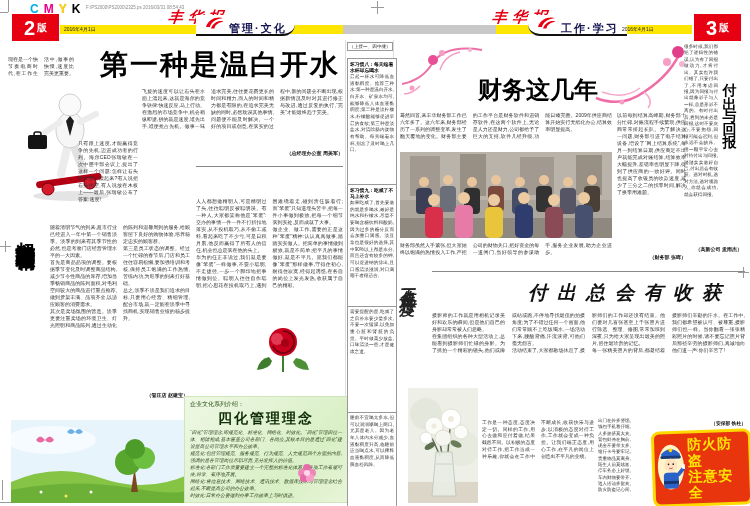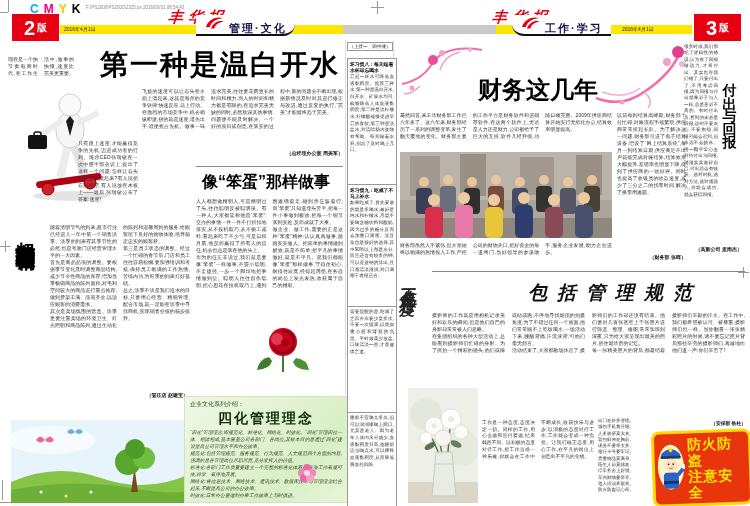--- a/index.html
+++ b/index.html
@@ -104,21 +104,21 @@
     <span>
       <svg width="20" height="15" viewBox="0 0 40 30">
         <path d="M4 24 C8 8 26 2 38 6 C26 8 14 13 12 24 Z" fill="#e60012"></path>
         <path d="M14 27 C18 15 30 10 39 13 C30 15 22 19 21 27 Z" fill="#e60012"></path>
       </svg>
     </span>
     <span class="sectionlbl">管理·文化</span>
   </div>
 
   <div class="masthead" style="left:492px;top:8px;">丰华报</div>
-  <div class="tab lcurve" style="left:512px;top:15px;">
+  <div class="tab lcurve" style="left:528px;top:15px;">
     <span>
       <svg width="20" height="15" viewBox="0 0 40 30">
         <path d="M4 24 C8 8 26 2 38 6 C26 8 14 13 12 24 Z" fill="#e60012"></path>
         <path d="M14 27 C18 15 30 10 39 13 C30 15 22 19 21 27 Z" fill="#e60012"></path>
       </svg>
     </span>
     <span class="sectionlbl">工作·学习</span>
   </div>
   <div class="hdate" style="left:622px;top:26px;">2016年4月1日</div>
   <div class="edbox" style="left:694px;top:14px;">
@@ -145,21 +145,20 @@
       <path d="M54 24 l4 5 -4 15 -4 -15 Z" fill="#1c1c1c"></path>
       <rect x="12" y="43" width="19" height="14" rx="2" fill="#141414"></rect>
       <rect x="18" y="40" width="7" height="4" rx="2" fill="none" stroke="#141414" stroke-width="1.5"></rect>
     </svg>
   </div>
   <div class="abs body-text" style="left:78px;top:140px;width:60px;height:80px;">只有跟上速度,才能赢得竞争的先机,迈进成功者的行列。海尔CEO张瑞敏在一次中层干部会议上,提出了这样一个问题:怎样让石头在水面上漂起来?有人说把石头掏空,有人说放在木板上——最后,张瑞敏公布了答案:速度!</div>
   <div class="abs body-text cols3" style="left:142px;top:88px;width:201px;height:60px;">飞旋的速度可以让石头在水面上漂起来,这就是海尔的竞争铁律:快速反应,马上行动。在激烈的市场竞争中,机会稍纵即逝,拼的就是速度,谁先出手,谁便抢占先机。做事一味追求完美,往往要花费更长的时间和精力,而人的时间和精力都是有限的,在追求完美无缺的同时,必然耽误其他事情,问题便不能及时解决。一个好的项目或创意,在落实的过程中,新的问题会不断出现,根据新情况及时对其进行修正与改进,通过反复的执行,“完美”才能最终趋于完美。</div>
   <div class="abs byline" style="left:200px;top:150px;width:143px;">（总经理办公室 周美军）</div>
   <div class="rule" style="left:196px;top:166px;width:147px;"></div>
 
-  <div class="abs h-fool" style="left:202px;top:172px;">像“笨蛋”那样做事</div>
   <div class="abs body-text cols2" style="left:196px;top:198px;width:147px;height:194px;">人人都想做精明人,可是精明过了头,往往聪明反被聪明误。有一种人,大家都笑称他是“笨蛋”:交办的事情一件一件不打折扣地落实,从不投机取巧,从不偷工减料,看起来吃了不少亏,可是日积月累,他反而赢得了所有人的信任,机会也总是落在他的头上。
 华为的任正非说过,我们就是要像“笨蛋”一样做事,不耍小聪明,不走捷径,一步一个脚印地把事情做到位。聪明人往往自作聪明,把心思花在投机取巧上,遇到困难绕着走,碰到责任躲着行;而“笨蛋”只知道埋头苦干,把每一件小事做到极致,把每一个细节落到实处,反而成就了大事。
 做企业、做工作,需要的正是这种“笨蛋”精神:认认真真做事,踏踏实实做人。把简单的事情做到极致,就是不简单;把平凡的事情做好,就是不平凡。愿我们都能像“笨蛋”那样做事,守得住初心,耐得住寂寞,经得起诱惑,在各自的岗位上发光发热,收获属于自己的精彩。</div>
   <div class="abs" style="left:256px;top:322px;">
     <svg width="54" height="52" viewBox="0 0 54 52">
       <path d="M13 35 q-10 2 -12 13 q13 -1 15 -9 Z" fill="#3f7d2c"></path>
       <path d="M40 36 q11 1 13 12 q-13 0 -16 -8 Z" fill="#4c8f35"></path>
       <path d="M27 33 L27 50" stroke="#3f7d2c" stroke-width="2"></path>
       <circle cx="27" cy="20" r="14" fill="#c8001e"></circle>
       <circle cx="21" cy="17" r="6" fill="#e23a52"></circle>
@@ -322,21 +321,21 @@
       <circle cx="53" cy="44" r="7" fill="#fbfbf7" stroke="#e0e0d6"></circle>
       <circle cx="18" cy="50" r="6" fill="#ffffff" stroke="#e0e0d6"></circle>
       <circle cx="43" cy="31" r="3" fill="#eeeadc"></circle>
         <circle cx="26" cy="38" r="2.5" fill="#eeeadc"></circle>
       <path d="M28 64 L44 64 L48 108 L24 108 Z" fill="#e9ede5" stroke="#c2c8bc" opacity="0.92"></path>
       <line x1="27" y1="76" x2="45" y2="76" stroke="#cdd4c8" stroke-width="1"></line>
     </svg>
   </div>
   <div class="abs body-text cols2" style="left:482px;top:420px;width:112px;height:82px;font-size:4.8px;">工作是一种态度,态度决定一切。同样的工作,用心去做和应付着做,结果截然不同。以积极的态度对待工作,把工作当成一种乐趣,你就会在工作中不断成长,收获快乐与进步;以消极的态度对待工作,工作就会变成一种负担。让我们端正态度,用心工作,在平凡的岗位上创造出不平凡的业绩。</div>
 
-  <div class="abs h-photog" style="left:528px;top:280px;">包括管理规范</div>
+  <div class="abs h-photog" style="left:528px;top:280px;">付出总会有收获</div>
   <div class="abs body-text cols4" style="left:432px;top:312px;width:313px;height:104px;">摄影师的工作就是用相机记录美好和欢乐的瞬间,但是他们自己的身影却常常被人们忽略。
 在集团组织的各种大型活动上,总能看到摄影师们忙碌的身影。为了抓拍一个精彩的镜头,他们或蹲或站或跑,不停地寻找最佳的拍摄角度;为了不错过任何一个画面,他们常常顾不上吃饭喝水,一场活动下来,腰酸背痛,汗流浃背,可他们毫无怨言。
 活动结束了,大家都散场休息了,摄影师们的工作却还没有结束。他们要对几百张甚至上千张照片进行筛选、整理、修图,常常加班到深夜,只为给大家呈现出最美的照片,留住最珍贵的记忆。
 每一张精美照片的背后,都凝结着摄影师们辛勤的汗水。在工作中,我们都希望被认可、被尊重,摄影师们也一样。当你翻看一张张精彩照片的时候,请不要忘记照片背后那些辛劳的摄影师们,真诚地向他们道一声:你们辛苦了!</div>
 
   <div class="abs body-text" style="left:598px;top:418px;width:52px;height:86px;font-size:4.5px;text-align:left;">出门在外多警惕,
 钱包手机看仔细。
 人多拥挤莫大意,
 背包斜挎在胸前。
 现金不要带太多,

